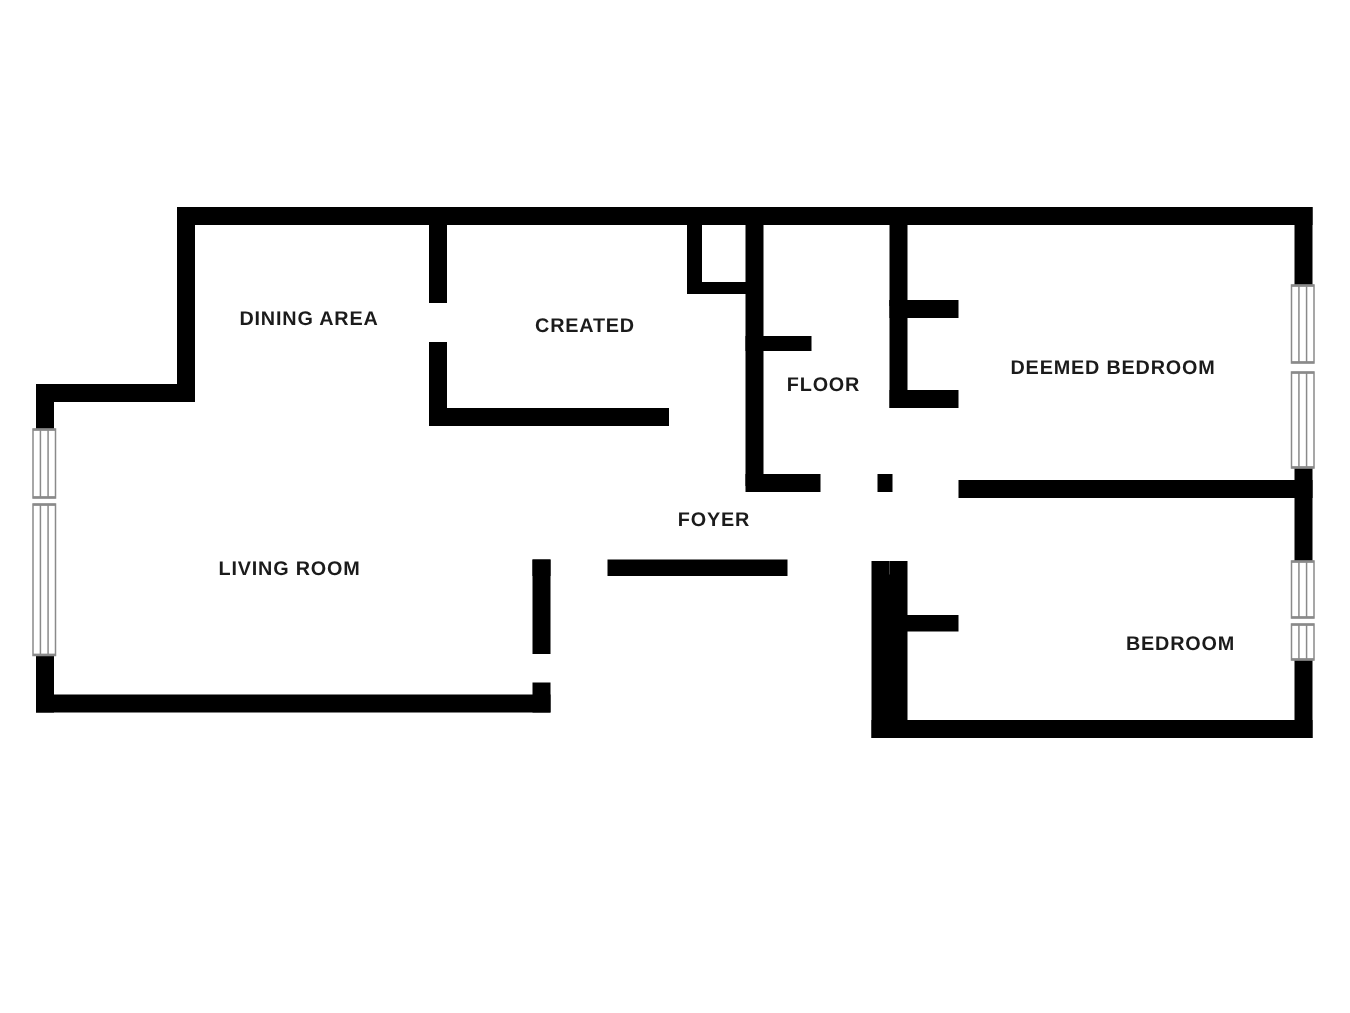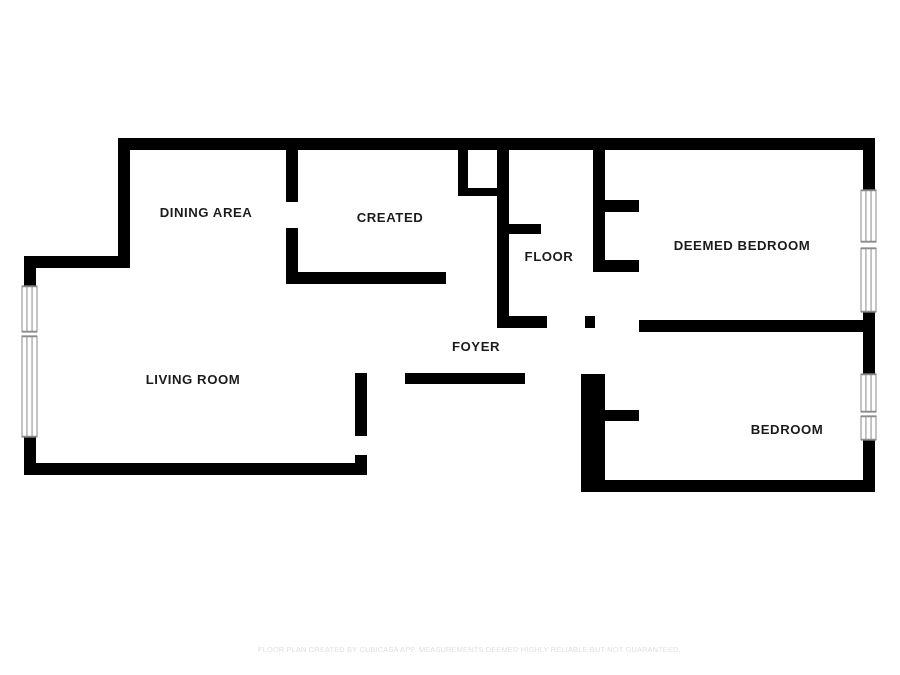--- a/index.html
+++ b/index.html
@@ -153,15 +153,14 @@
       <div class="room-label" style="left: 206px; top: 212px;">DINING AREA</div>
       <div class="room-label" style="left: 390px; top: 217px;">CREATED</div>
       <div class="room-label" style="left: 549px; top: 256px;">FLOOR</div>
       <div class="room-label" style="left: 742px; top: 245px;">DEEMED BEDROOM</div>
       <div class="room-label" style="left: 476px; top: 346px;">FOYER</div>
       <div class="room-label" style="left: 193px; top: 379px; text-align: right;">LIVING ROOM</div>
       <div class="room-label" style="left: 787px; top: 408px; margin-top: 21px;">BEDROOM</div>
     </div>
 
 
-  <div id="disclaimer-text">FLOOR PLAN CREATED BY CUBICASA APP. MEASUREMENTS DEEMED HIGHLY RELIABLE BUT NOT GUARANTEED.</div>
 
 </div>
 
 </body></html>

